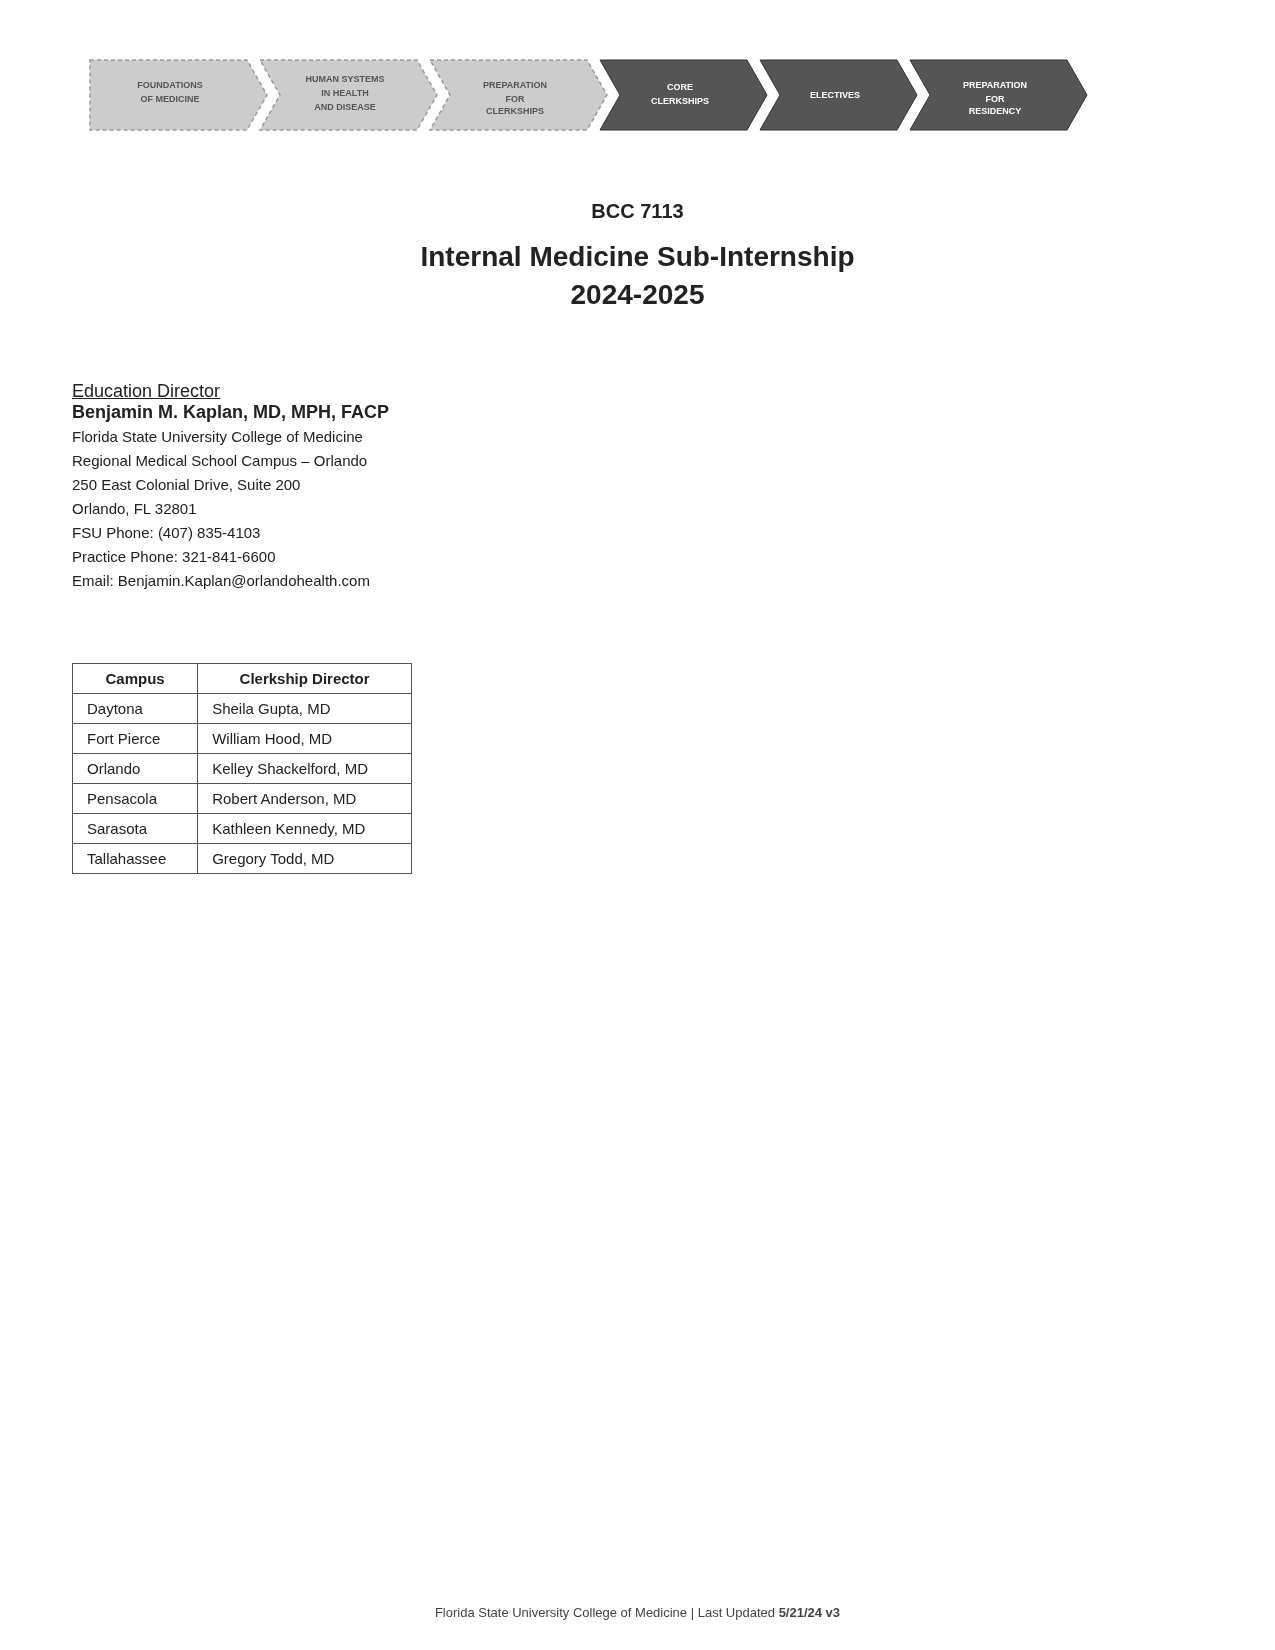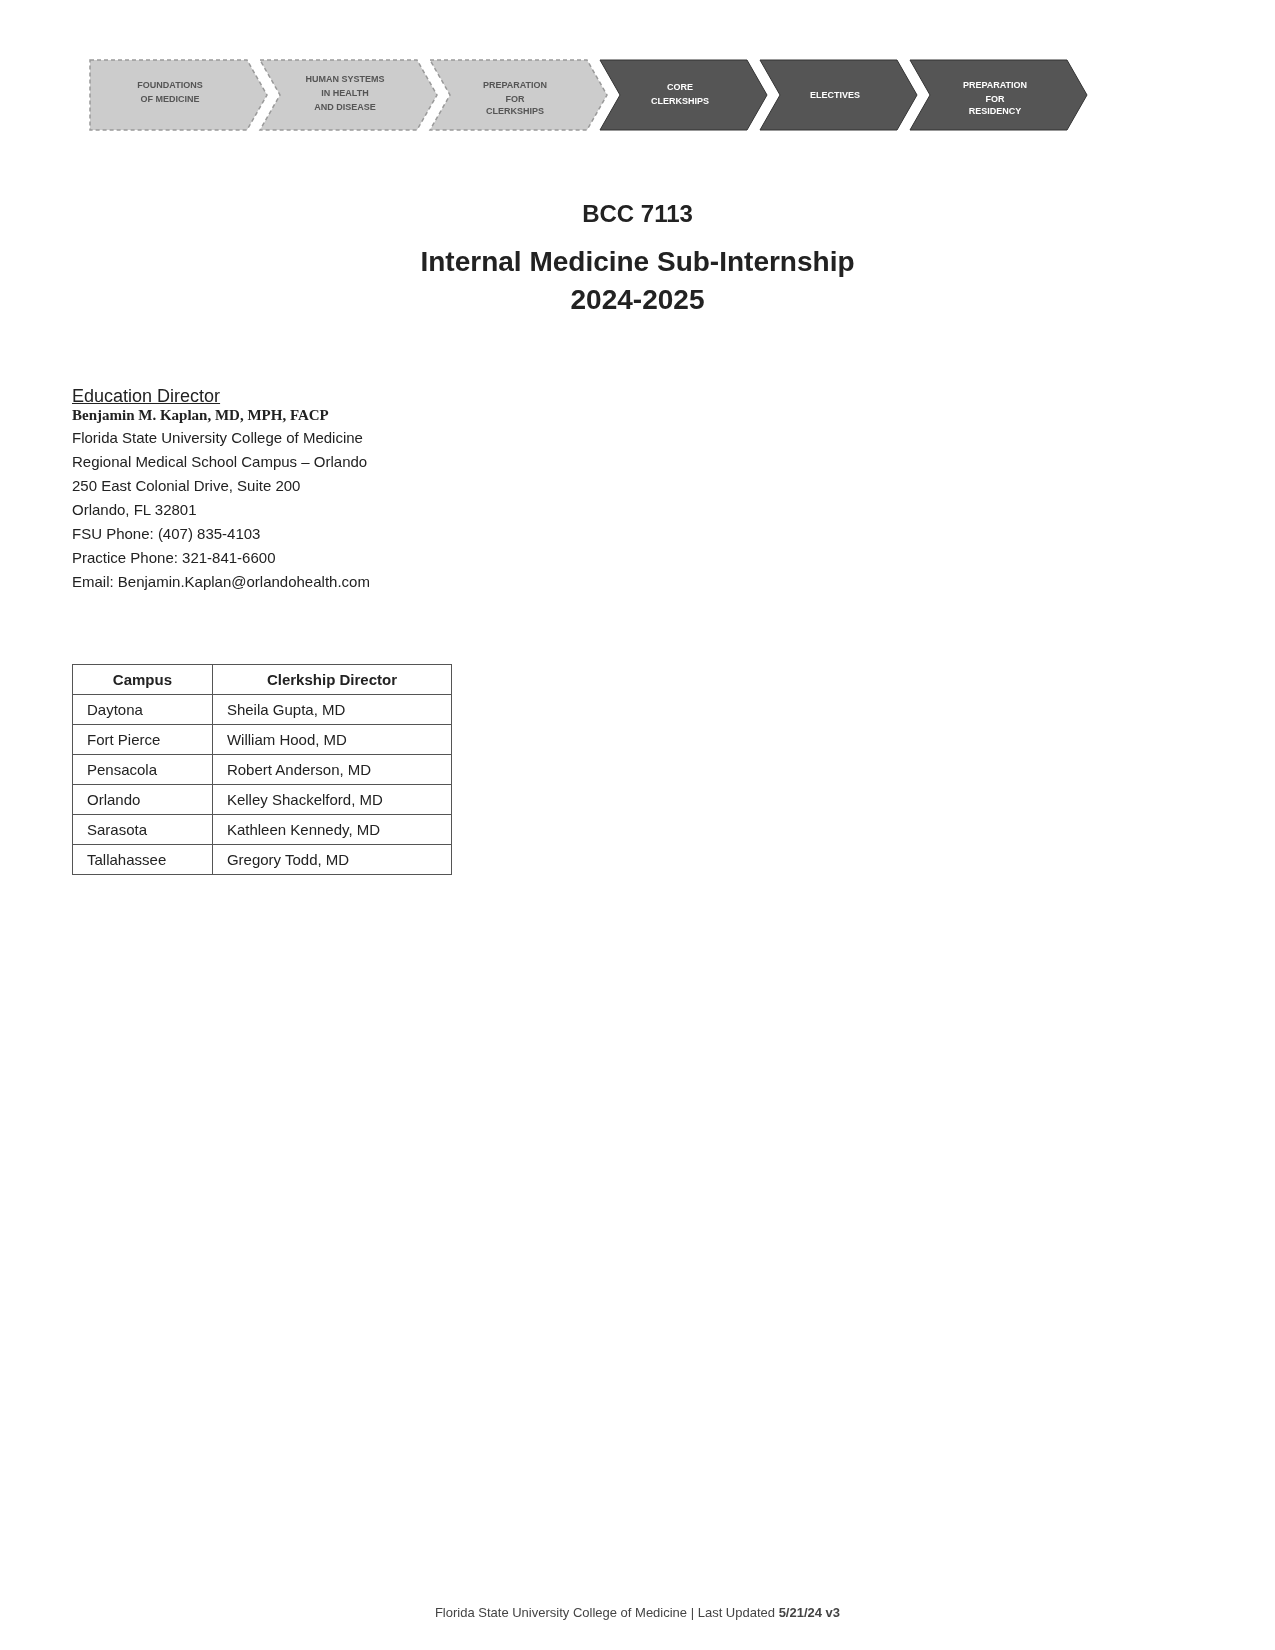--- a/index.html
+++ b/index.html
@@ -12,21 +12,21 @@
       color: #222;
       position: relative;
     }
 
     
     .title-section {
       text-align: center;
       padding: 40px 80px 60px 80px;
     }
     .title-section h1 {
-      font-size: 24px;
+      font-size: 20px;
       font-weight: bold;
       font-family: Arial, sans-serif;
       margin-bottom: 6px;
     }
     .title-section h2 {
       font-size: 28px;
       font-weight: bold;
       font-family: Arial, sans-serif;
       margin-bottom: 6px;
       margin-top: 18px;
@@ -43,42 +43,41 @@
     }
 
     .education-director-label {
       text-decoration: underline;
       font-weight: normal;
       font-size: 18px;
     }
 
     .director-name {
       font-weight: bold;
-      font-size: 15px;
+      font-size: 18px;
       margin-bottom: 2px;
-      font-family: Liberation Serif, serif;
     }
 
     .info-line {
       font-size: 15px;
       line-height: 1.6;
     }
 
     .email-link {
       color: #222;
     }
 
     
     .table-section {
       padding: 30px 72px 40px 72px;
     }
 
     table {
       border-collapse: collapse;
-      width: 380px;
+      width: 340px;
     }
 
     table th, table td {
       border: 1px solid #555;
       padding: 6px 14px;
       font-size: 15px;
     }
 
     table th {
       font-weight: bold;
@@ -175,28 +174,28 @@
     <tbody id="table-body">
     <tr>
           <td>Daytona</td>
           <td>Sheila Gupta, MD</td>
         </tr>
         <tr>
           <td>Fort Pierce</td>
           <td>William Hood, MD</td>
         </tr>
         <tr>
+          <td>Orlando</td>
+          <td>Kelley Shackelford, MD</td>
+        </tr>
+        <tr>
           <td>Pensacola</td>
           <td>Robert Anderson, MD</td>
         </tr>
         <tr>
-          <td>Orlando</td>
-          <td>Kelley Shackelford, MD</td>
-        </tr>
-        <tr>
           <td>Sarasota</td>
           <td>Kathleen Kennedy, MD</td>
         </tr>
         <tr>
           <td>Tallahassee</td>
           <td>Gregory Todd, MD</td>
         </tr>
       </tbody>
   </table>
 </div>

